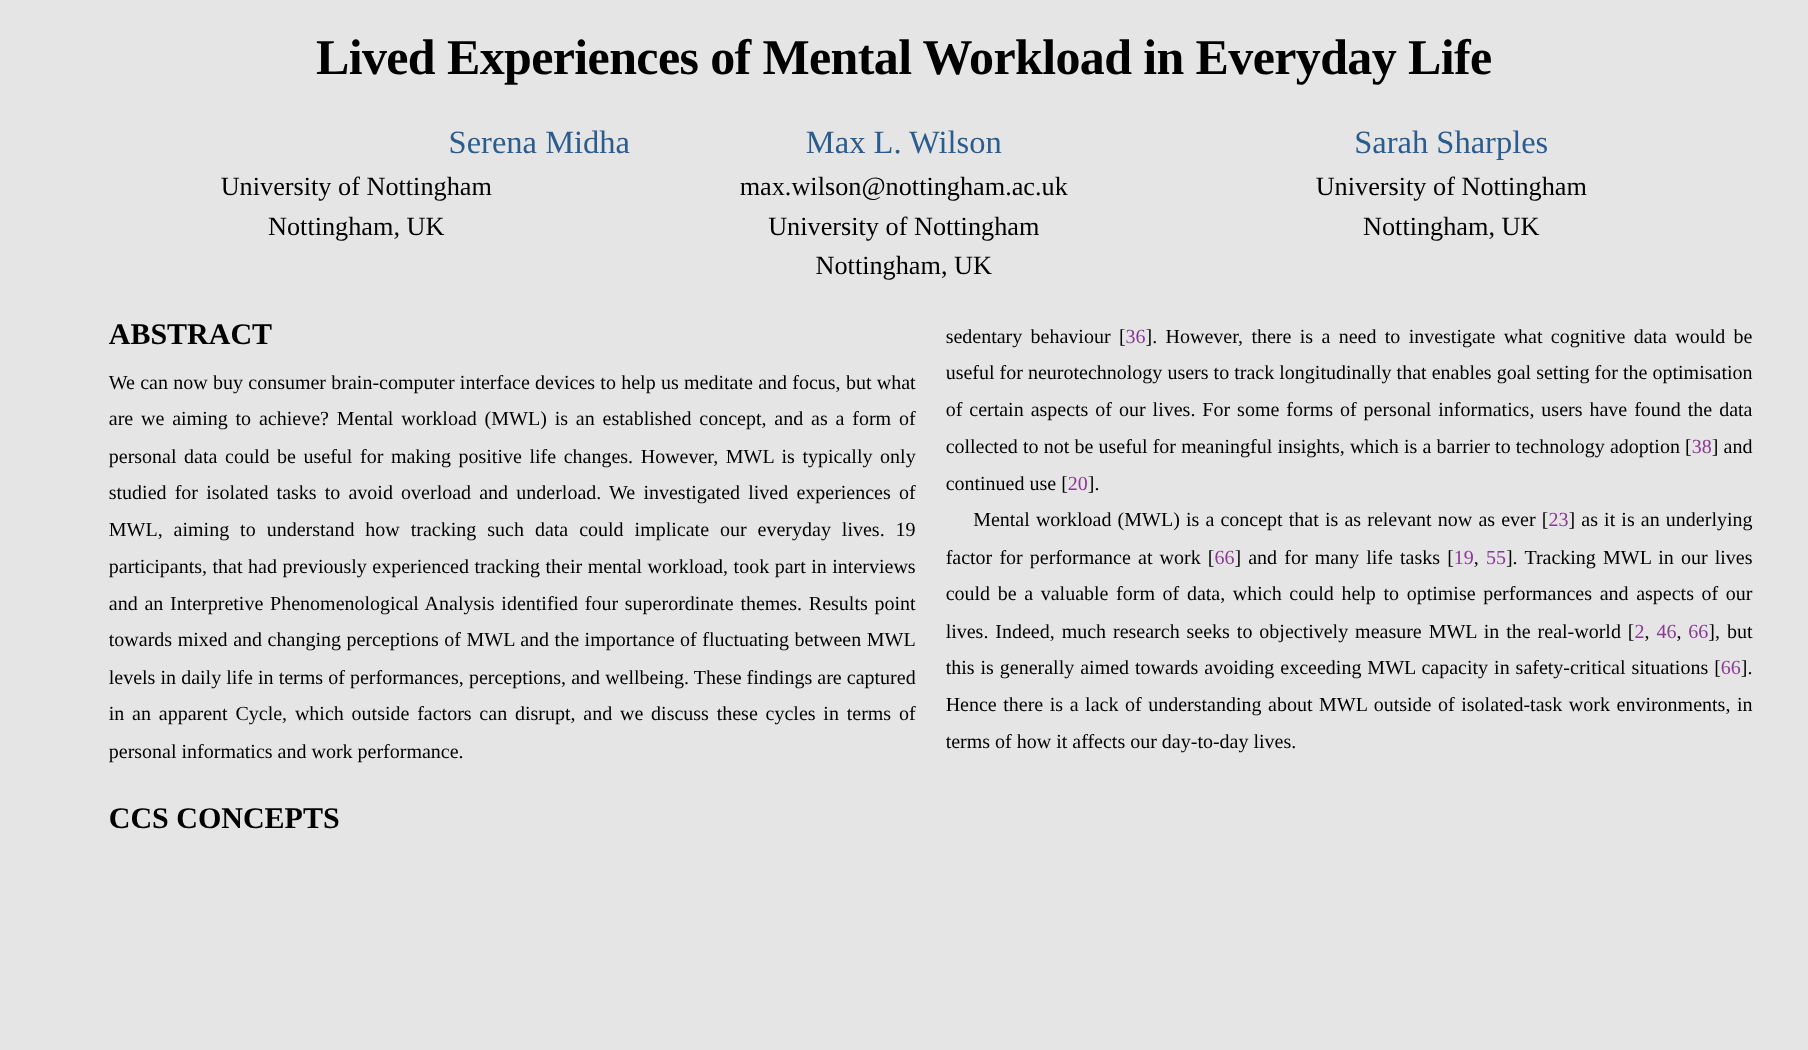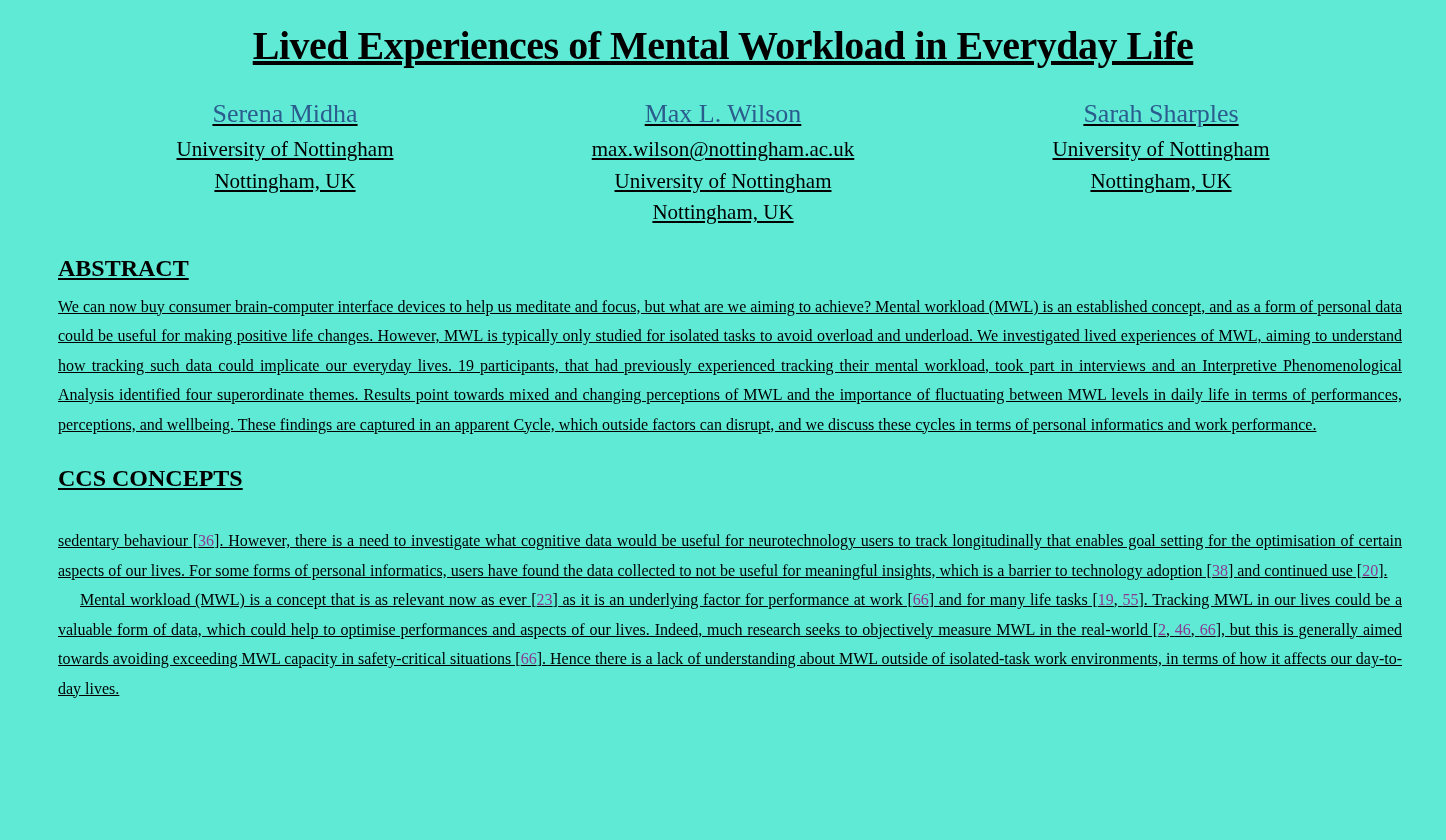--- a/index.html
+++ b/index.html
@@ -2,25 +2,24 @@
 <html><head>
 <meta charset="utf-8">
 <style>
   * { box-sizing: border-box; }
   html, body { margin: 0; padding: 0; background: #ffffff; }
   .page {
     position: relative;
     width: 1446px;
     height: 840px;
     margin: 0 auto;
-    background: #5eead4;
+    background: #e5e5e5;
     overflow: hidden;
     font-family: "Liberation Serif", serif;
     color: #000000;
-    text-decoration: underline;
   }
   .paper-title {
     text-align: center;
     font-weight: bold;
     font-size: 40px;
     line-height: 48px;
     margin-top: 22px;
     letter-spacing: -0.5px;
   }
   .authors-row {
@@ -37,24 +36,23 @@
     line-height: 32px;
     margin-bottom: 4px;
   }
   .author-line {
     font-size: 21px;
     line-height: 31.5px;
   }
   .columns {
     display: flex;
     gap: 24px;
-    padding-left: 58px;
+    padding-left: 87px;
     padding-right: 44px;
     margin-top: 26px;
-    flex-direction: column;
   }
   .col { flex: 1 1 0; min-width: 0; }
   .section-heading {
     font-size: 24px;
     font-weight: bold;
     margin: 0 0 10px 0;
   }
   .ccs-heading { margin-top: 26px; }
   .body-text {
     font-size: 16px;
@@ -73,21 +71,21 @@
 </head>
 <body>
 
 <div class="page">
 
   <h1 class="paper-title">Lived Experiences of Mental Workload in Everyday Life</h1>
 
   <div class="authors-row">
 
     <div class="author-block">
-      <div class="author-name" style="color: rgb(43, 92, 142);">Serena Midha</div>
+      <div class="author-name" style="color: rgb(43, 92, 142); text-align: right;">Serena Midha</div>
       <div class="author-line">University of Nottingham</div>
       <div class="author-line">Nottingham, UK</div>
     </div>
 
     <div class="author-block">
       <div class="author-name" style="color: rgb(43, 92, 142);">Max L. Wilson</div>
       <div class="author-line">max.wilson@nottingham.ac.uk</div>
       <div class="author-line">University of Nottingham</div>
       <div class="author-line">Nottingham, UK</div>
     </div>

